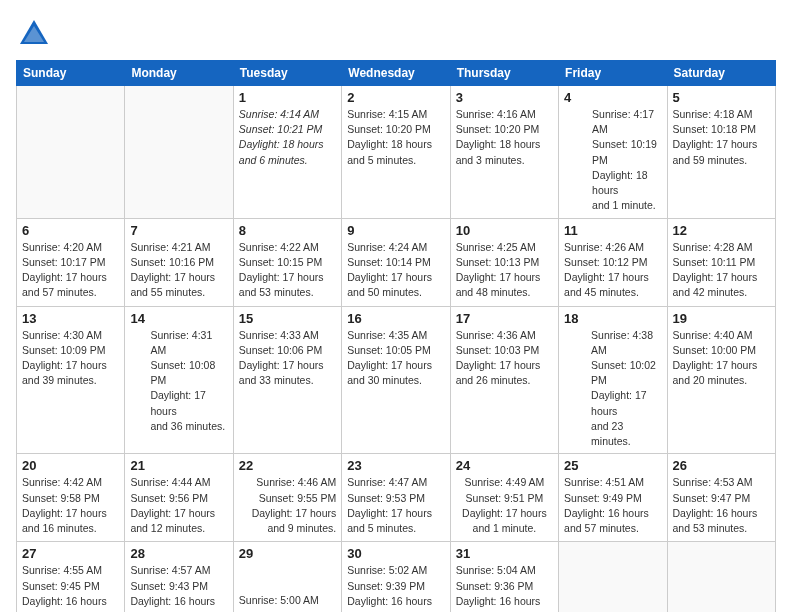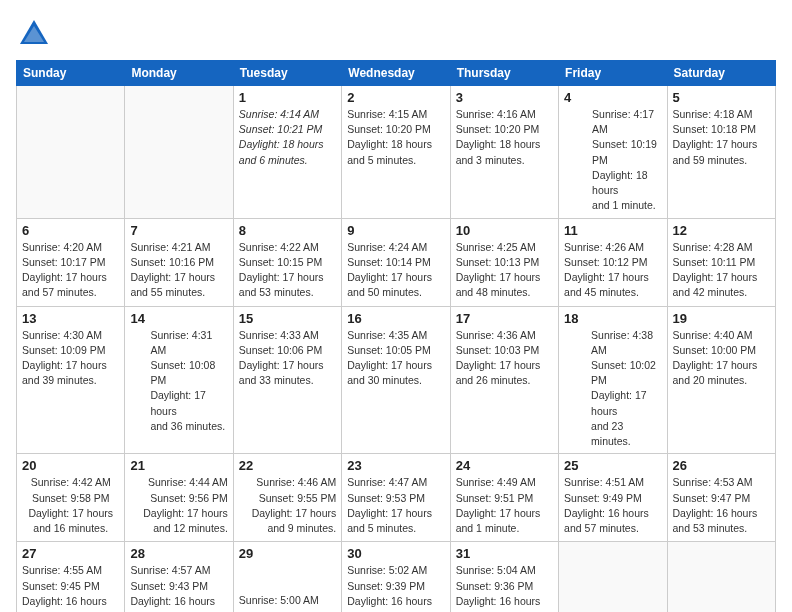--- a/index.html
+++ b/index.html
@@ -252,49 +252,49 @@
           <div class="day-num">19</div>
           <div class="day-detail" style="white-space: pre-line;">Sunrise: 4:40 AM
 Sunset: 10:00 PM
 Daylight: 17 hours
 and 20 minutes.</div>
         </td>
       </tr>
       <tr>
         <td>
           <div class="day-num">20</div>
-          <div class="day-detail" style="white-space: pre-line; text-align: center;">Sunrise: 4:42 AM
+          <div class="day-detail" style="white-space: pre-line;">Sunrise: 4:42 AM
 Sunset: 9:58 PM
 Daylight: 17 hours
 and 16 minutes.</div>
         </td>
         <td>
           <div class="day-num">21</div>
-          <div class="day-detail" style="white-space: pre-line; text-align: right;">Sunrise: 4:44 AM
+          <div class="day-detail" style="white-space: pre-line;">Sunrise: 4:44 AM
 Sunset: 9:56 PM
 Daylight: 17 hours
 and 12 minutes.</div>
         </td>
         <td>
           <div class="day-num">22</div>
           <div class="day-detail" style="white-space: pre-line; text-align: right;">Sunrise: 4:46 AM
 Sunset: 9:55 PM
 Daylight: 17 hours
 and 9 minutes.</div>
         </td>
         <td>
           <div class="day-num">23</div>
           <div class="day-detail" style="white-space: pre-line;">Sunrise: 4:47 AM
 Sunset: 9:53 PM
 Daylight: 17 hours
 and 5 minutes.</div>
         </td>
         <td>
           <div class="day-num">24</div>
-          <div class="day-detail" style="white-space: pre-line;">Sunrise: 4:49 AM
+          <div class="day-detail" style="white-space: pre-line; text-align: center;">Sunrise: 4:49 AM
 Sunset: 9:51 PM
 Daylight: 17 hours
 and 1 minute.</div>
         </td>
         <td>
           <div class="day-num">25</div>
           <div class="day-detail" style="white-space: pre-line;">Sunrise: 4:51 AM
 Sunset: 9:49 PM
 Daylight: 16 hours
 and 57 minutes.</div>

